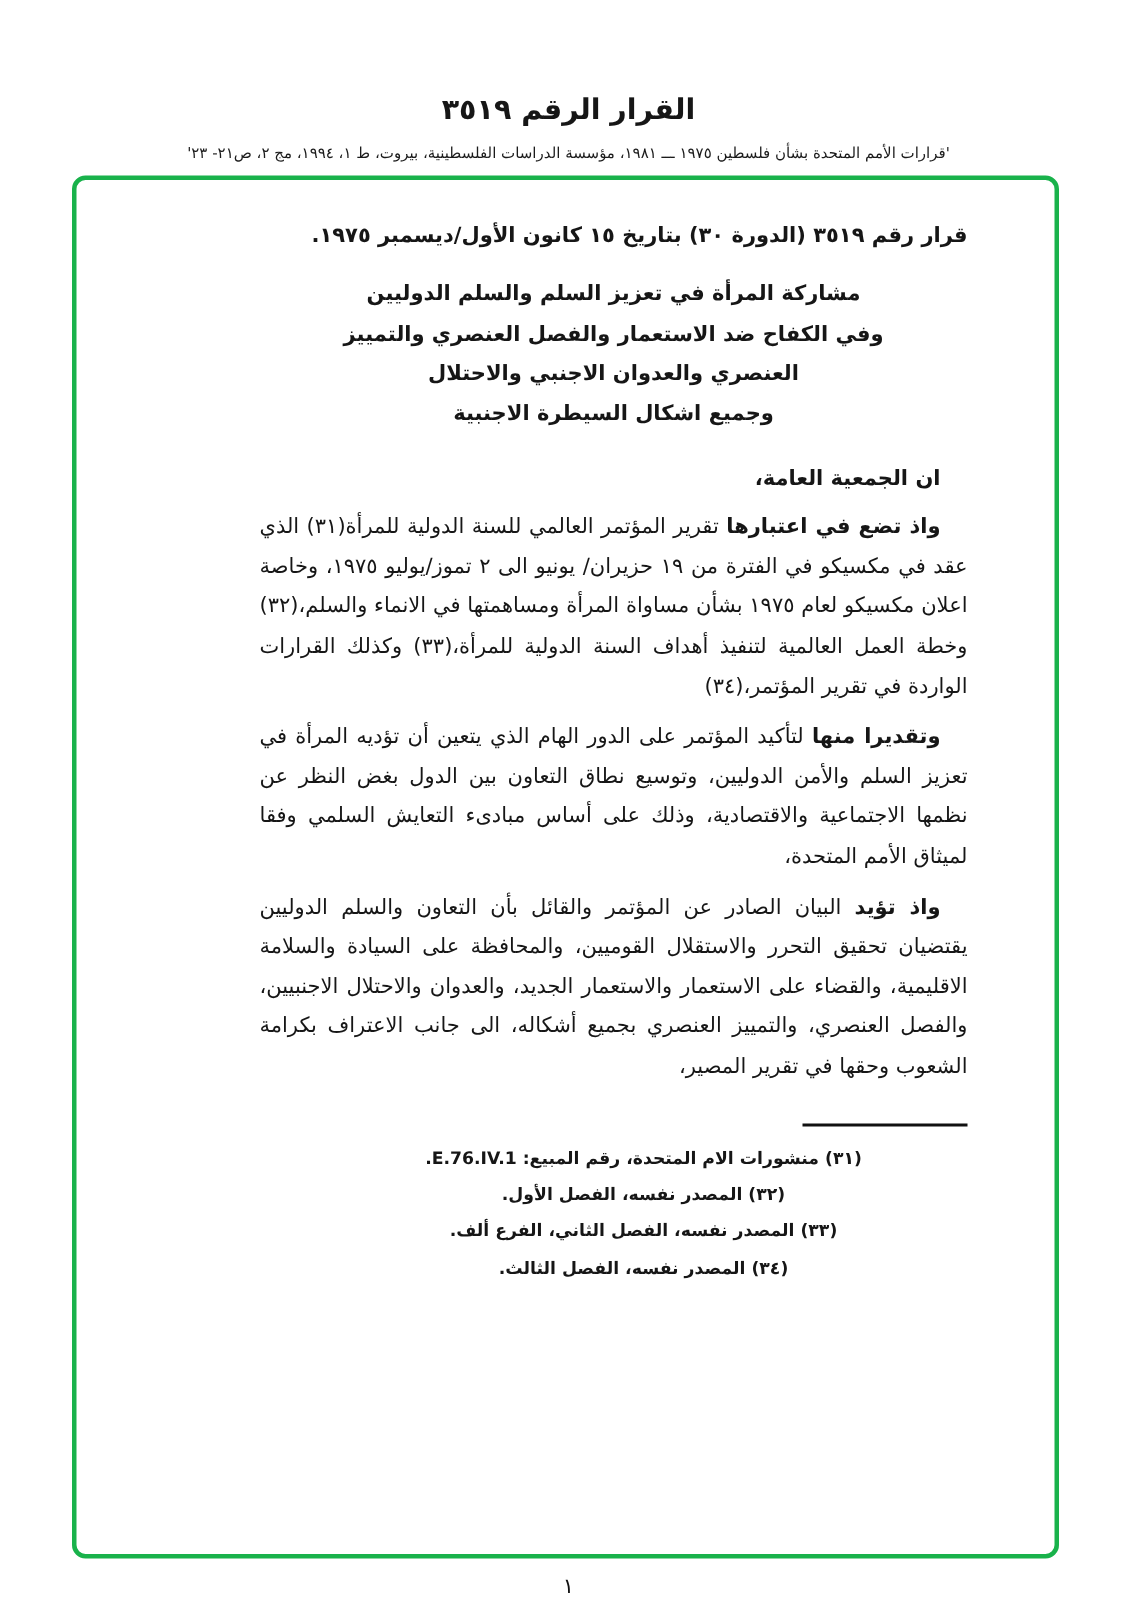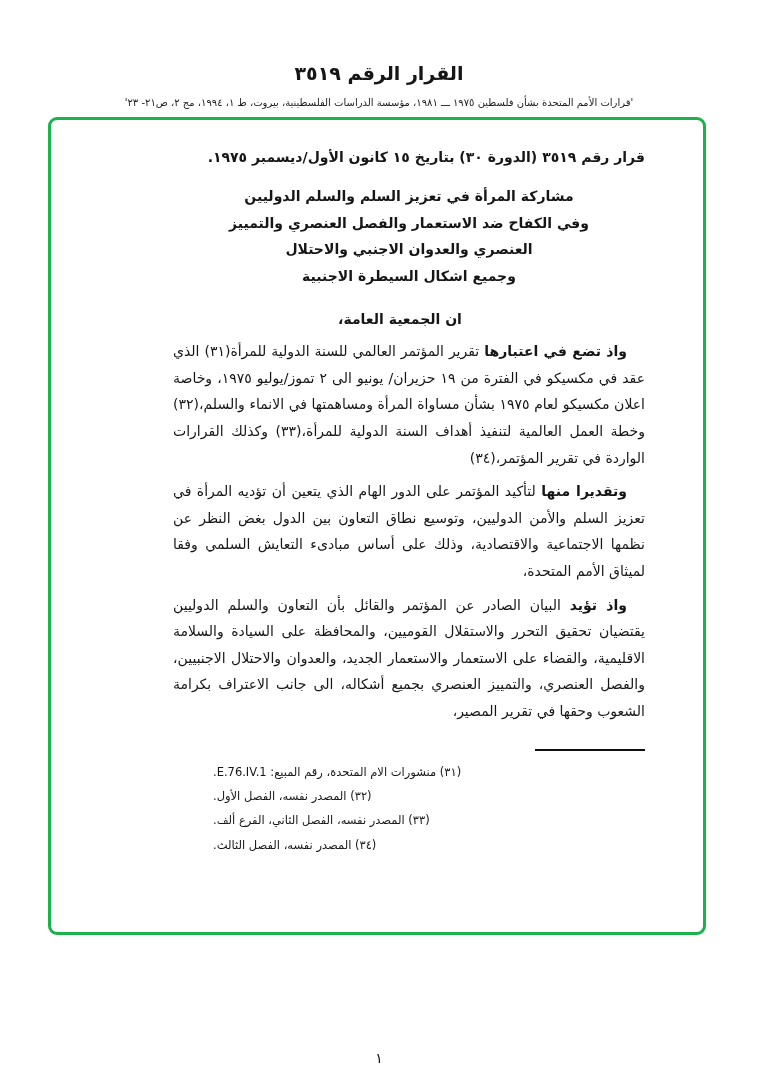--- a/index.html
+++ b/index.html
@@ -24,21 +24,21 @@
     font-size:19px;font-weight:bold;letter-spacing:.5px;
   }
   .doc-header .citation{
     font-size:10px;margin-top:13px;color:#1b1b1b;
   }
 
   
   .frame{
     position:absolute;
     left:48px;top:117px;
-    width:658px;height:818px;
+    width:658px;height:922px;
     border:3px solid var(--accent-green);
     border-radius:9px;
     background:#ffffff;
   }
   .frame-content{
     padding:24px 58px 0 122px;
     direction:rtl;
   }
 
   .res-title{
@@ -46,36 +46,37 @@
     text-align:right;margin:0 0 12px 0;
   }
   .res-headings{
     text-align:center;font-weight:bold;font-size:14px;
     line-height:1.9;margin:6px 0 16px 0;
   }
   .res-headings .heading-line{white-space:normal;}
 
   .opening-line{
     font-size:14px;font-weight:bold;line-height:1.9;
-    text-indent:18px;margin:8px 0 6px 0;text-align:center;
+    text-indent:18px;margin:8px 0 6px 0;text-align:right;
   }
   p.body-par{
     font-size:14px;line-height:1.9;text-align:justify;
     text-indent:18px;margin:0 0 7px 0;
   }
   p.body-par .lead{font-weight:bold;}
 
   .fn-divider{
     width:110px;height:0;
     border-top:2px solid #111;
     margin:24px 0 10px auto; 
   }
   .footnotes{
-    font-size:11.5px;line-height:1.95;text-align:left;
+    font-size:11.5px;line-height:1.95;text-align:center;
     padding-left:40px;
+    font-weight:bold;
   }
   .footnotes .footnote{margin:0 0 2px 0;}
 
   .page-number{
     position:absolute;left:0;bottom:12px;width:100%;
     text-align:center;font-size:14px;color:#111;
   }
 </style>
 </head>
 <body>

